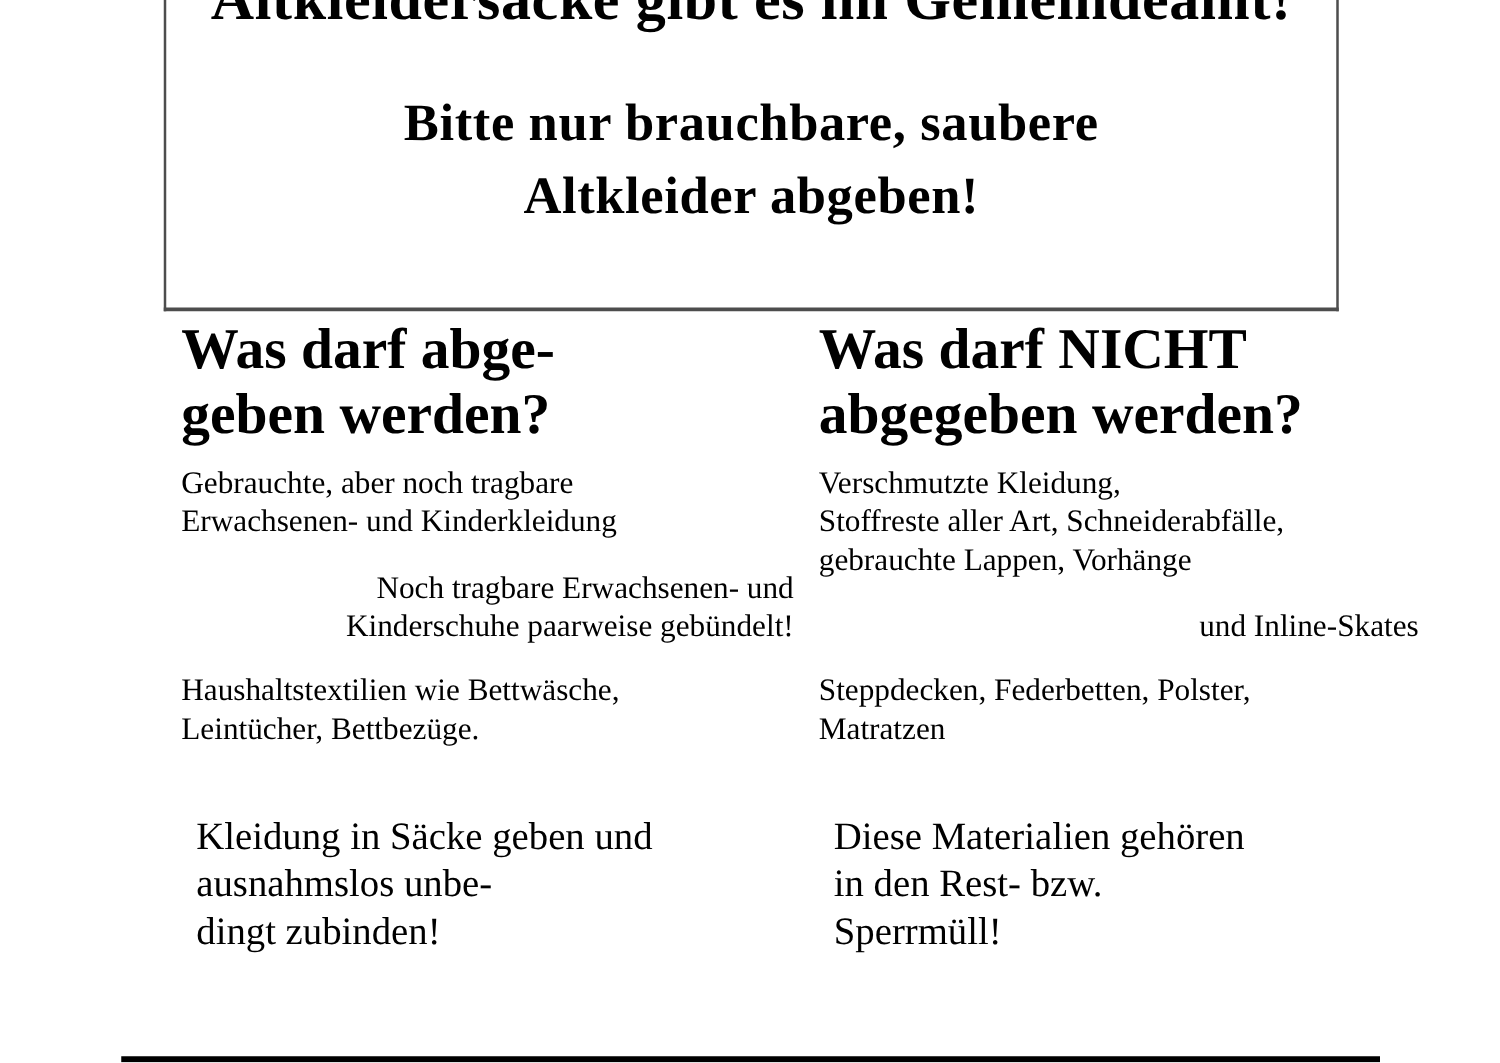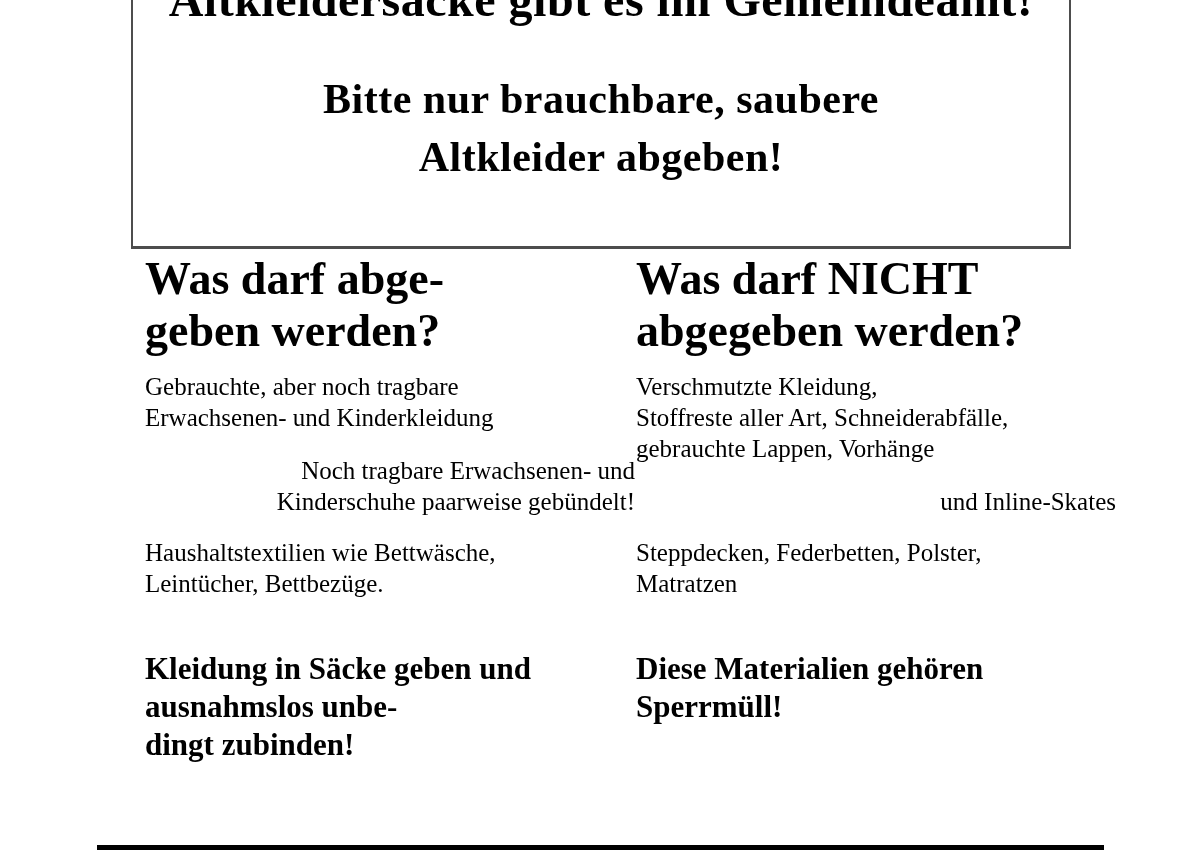--- a/index.html
+++ b/index.html
@@ -50,40 +50,40 @@
     font-size: 42px;
     line-height: 58px;
     letter-spacing: 0.5px;
   }
   
   .col {
     position: absolute;
     top: 248px;
   }
   .col-left  { left: 145px; width: 490px; }
-  .col-right { left: 636px; width: 480px; }
+  .col-right { left: 655px; width: 480px; }
   .col-heading {
     margin: 0;
     padding-top: 5px;
     font-weight: bold;
     font-size: 46px;
     line-height: 52px;
   }
   .body-para {
     margin: 0;
     font-size: 25px;
     line-height: 31px;
   }
   .para-1 { margin-top: 14px; }
   .para-2 { margin-top: 22px; text-align: right; }
   .para-3 { margin-top: 20px; }
   .emphasis {
-    margin: 0;
+    margin: 12px;
     margin-top: 51px;
-    font-weight: bold;
+    font-weight: normal;
     font-size: 31px;
     line-height: 38px;
   }
   
   .bottom-rule {
     position: absolute;
     left: 97px;
     top: 845px;
     width: 1007px;
     height: 5px;
@@ -139,19 +139,20 @@
     </div>
     <div class="body-para para-2">
       <div>und Inline-Skates</div>
     </div>
     <div class="body-para para-3">
       <div>Steppdecken, Federbetten, Polster,</div>
       <div>Matratzen</div>
     </div>
     <div class="emphasis">
       <div>Diese Materialien gehören</div>
+      <div>in den Rest- bzw.</div>
       <div>Sperrmüll!</div>
     </div>
   </div>
 
   <div class="bottom-rule"></div>
 
 </div>
 
 </body></html>

